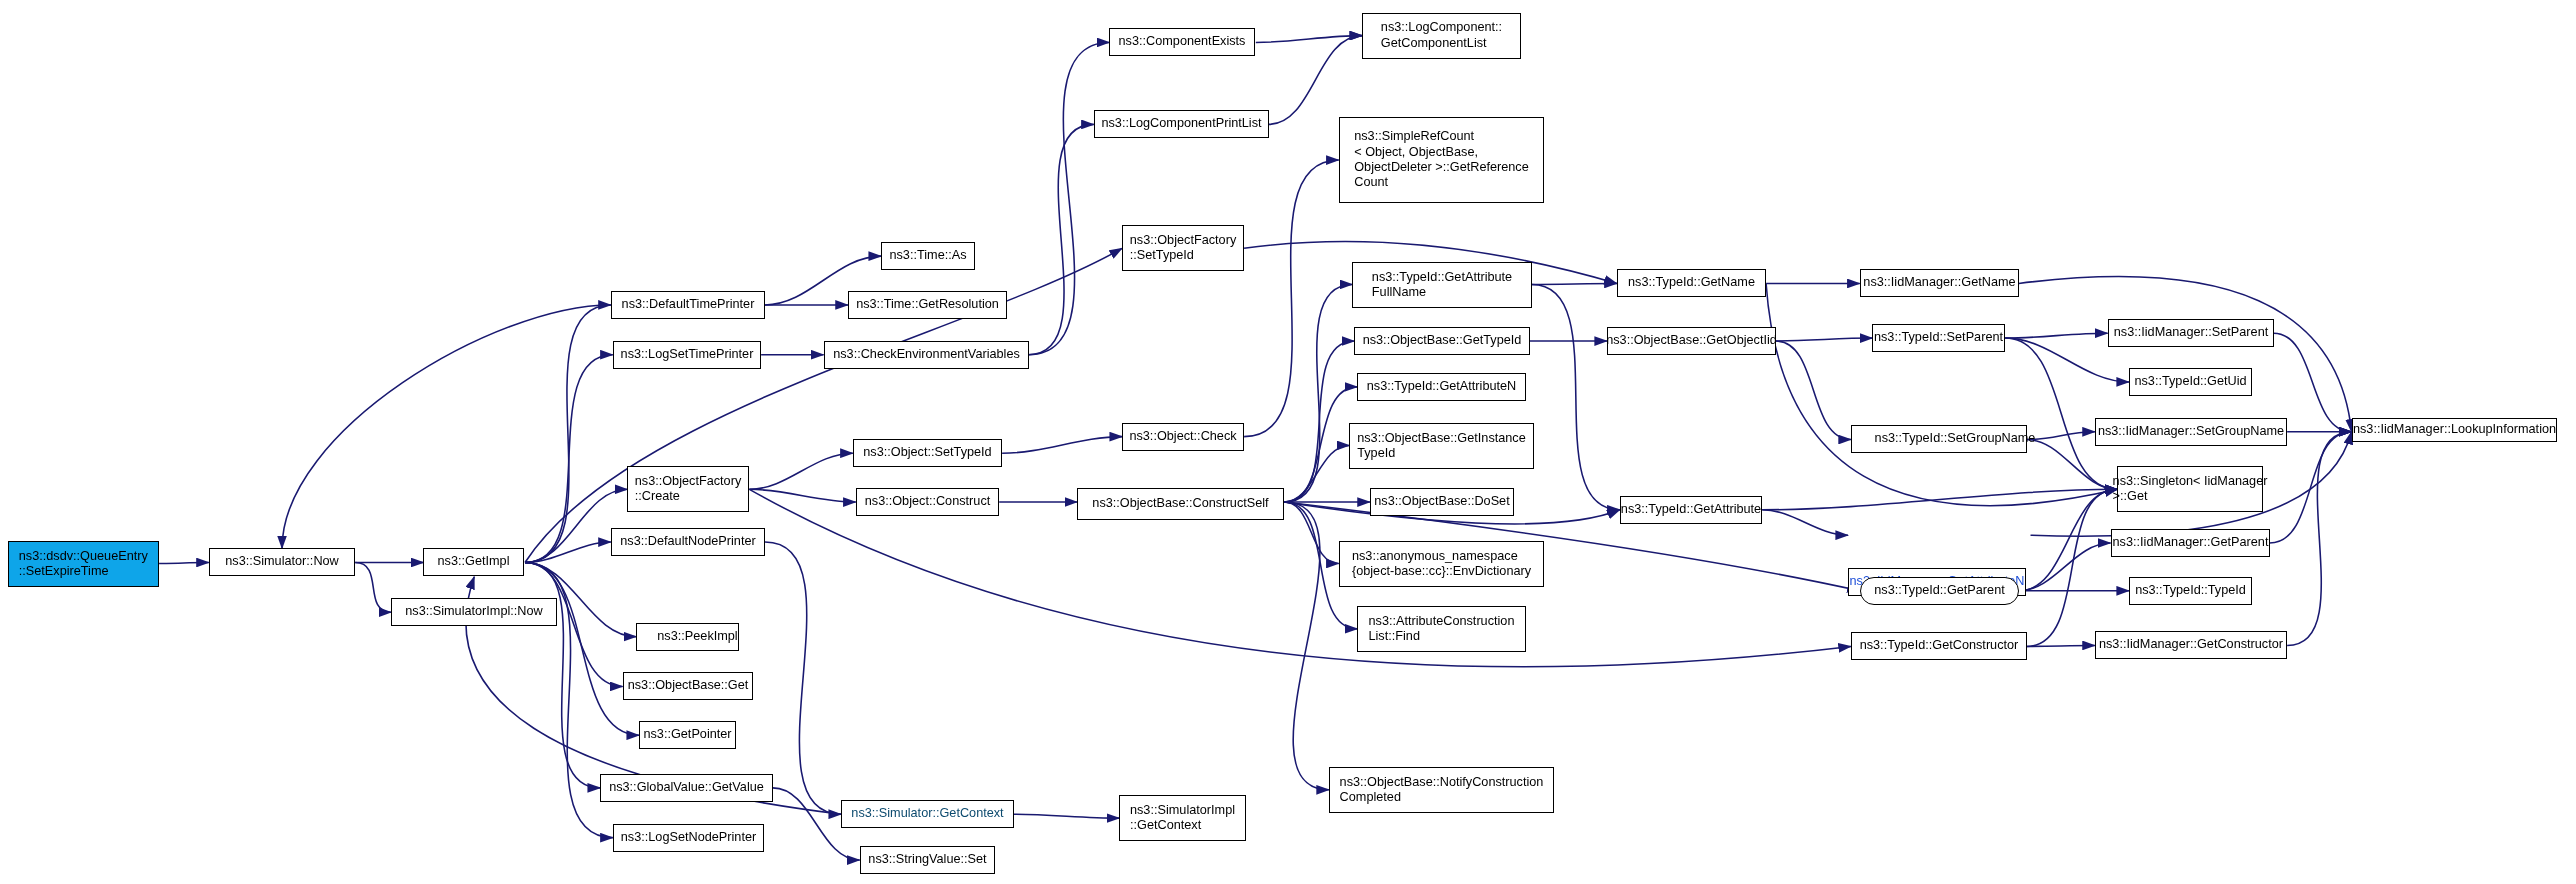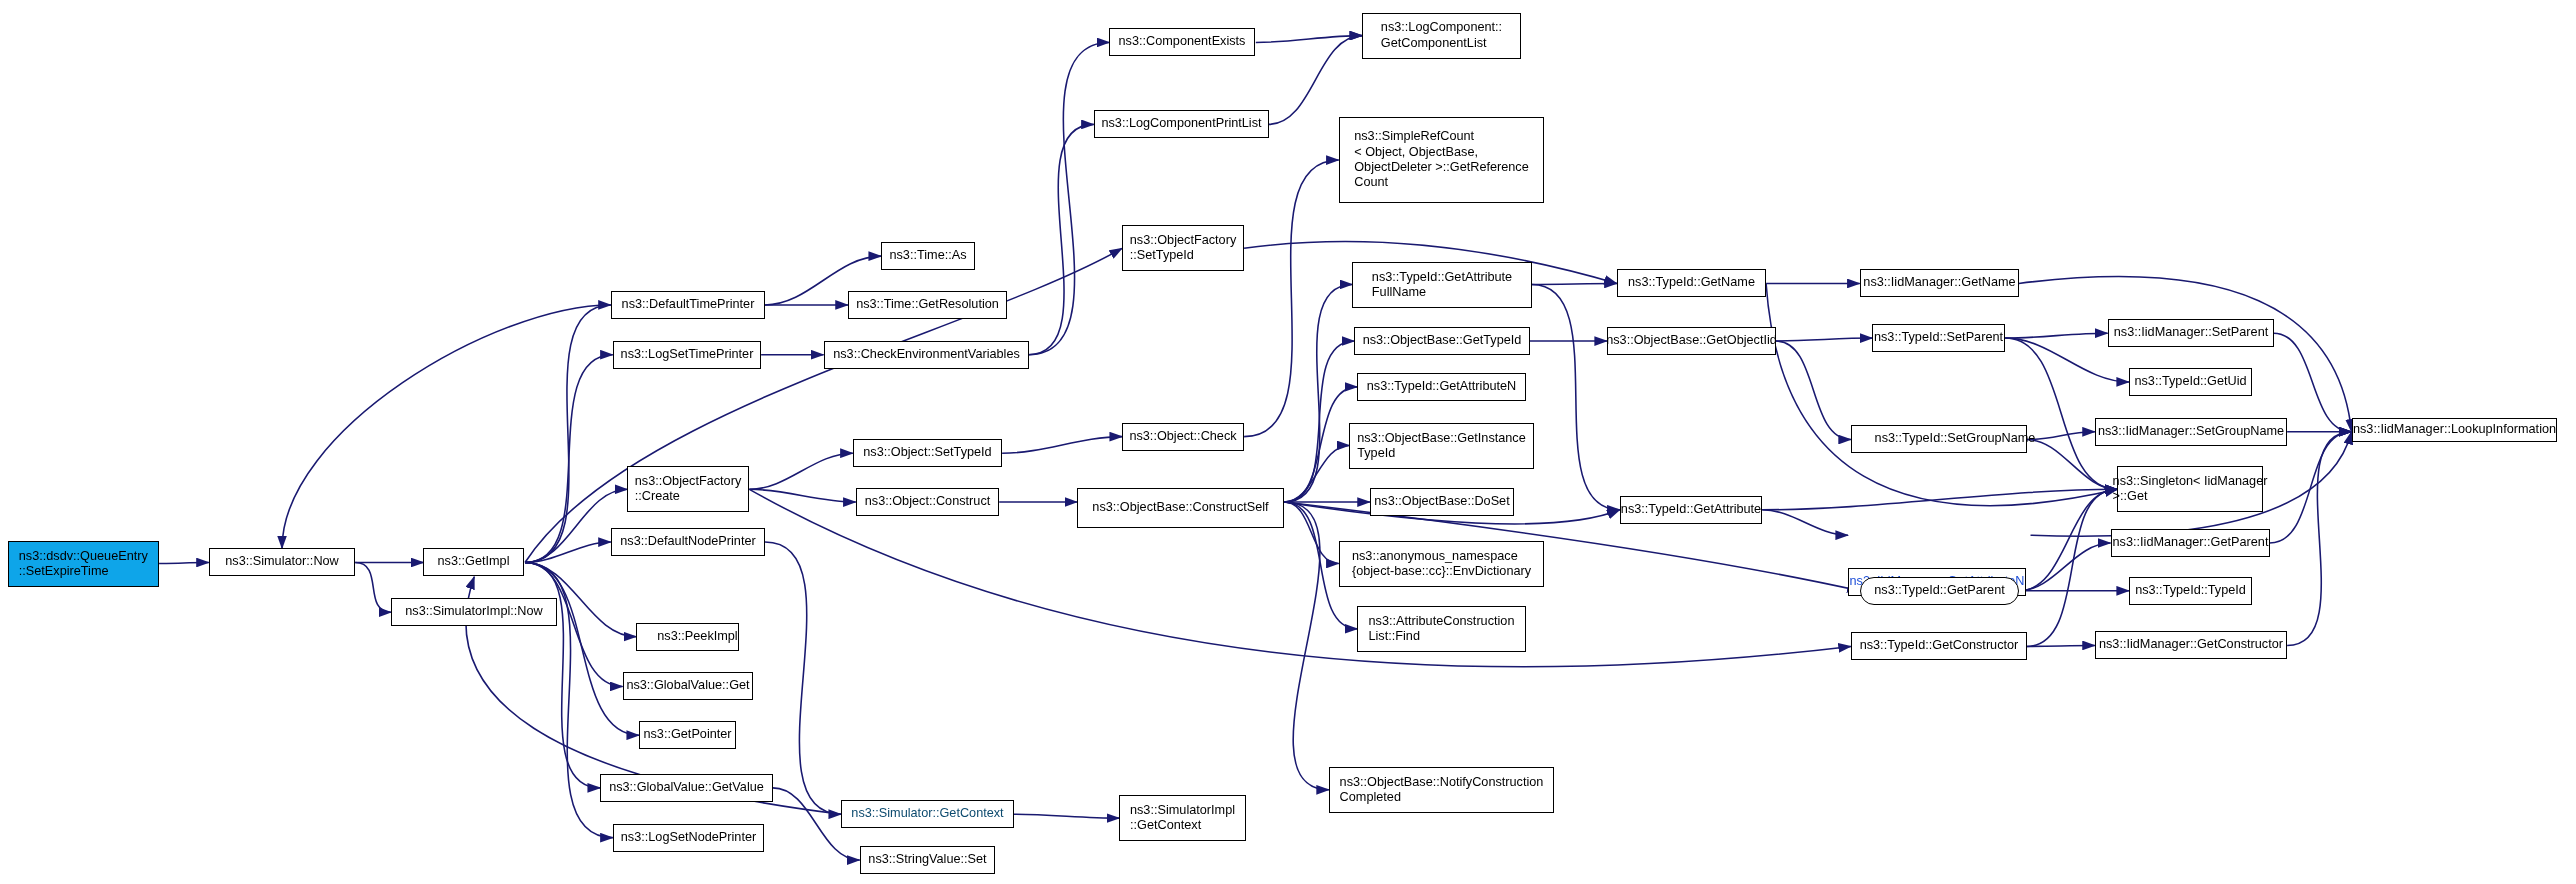--- a/index.html
+++ b/index.html
@@ -113,21 +113,21 @@
     <div class="node" style="left: 1362px; top: 12.7px; width: 159px; height: 46px; background: rgb(255, 255, 255); border-color: rgb(0, 0, 0); color: rgb(0, 0, 0);">ns3::LogComponent::
 GetComponentList</div>
     <div class="node" style="left: 1094px; top: 110px; width: 175px; height: 28px; background: rgb(255, 255, 255); border-color: rgb(0, 0, 0); color: rgb(0, 0, 0);">ns3::LogComponentPrintList</div>
     <div class="node" style="left: 1122px; top: 225px; width: 122px; height: 46px; background: rgb(255, 255, 255); border-color: rgb(0, 0, 0); color: rgb(0, 0, 0);">ns3::ObjectFactory
 ::SetTypeId</div>
     <div class="node" style="left: 627px; top: 466px; width: 122px; height: 46px; background: rgb(255, 255, 255); border-color: rgb(0, 0, 0); color: rgb(0, 0, 0);">ns3::ObjectFactory
 ::Create</div>
     <div class="node" style="left: 853px; top: 439px; width: 149px; height: 28px; background: rgb(255, 255, 255); border-color: rgb(0, 0, 0); color: rgb(0, 0, 0);">ns3::Object::SetTypeId</div>
     <div class="node" style="left: 856px; top: 488px; width: 143px; height: 28px; background: rgb(255, 255, 255); border-color: rgb(0, 0, 0); color: rgb(0, 0, 0);">ns3::Object::Construct</div>
     <div class="node" style="left: 1122px; top: 423px; width: 122px; height: 28px; background: rgb(255, 255, 255); border-color: rgb(0, 0, 0); color: rgb(0, 0, 0);">ns3::Object::Check</div>
-    <div class="node" style="left: 1077px; top: 488px; width: 207px; height: 40px; background: rgb(255, 255, 255); border-color: rgb(0, 0, 0); color: rgb(0, 0, 0);">ns3::ObjectBase::ConstructSelf</div>
+    <div class="node" style="left: 1077px; top: 488px; width: 207px; height: 32px; background: rgb(255, 255, 255); border-color: rgb(0, 0, 0); color: rgb(0, 0, 0);">ns3::ObjectBase::ConstructSelf</div>
     <div class="node" style="left: 1339px; top: 117px; width: 205px; height: 86px; background: rgb(255, 255, 255); border-color: rgb(0, 0, 0); color: rgb(0, 0, 0);">ns3::SimpleRefCount
 &lt; Object, ObjectBase,
 ObjectDeleter &gt;::GetReference
 Count</div>
     <div class="node" style="left: 1352px; top: 262px; width: 180px; height: 46px; background: rgb(255, 255, 255); border-color: rgb(0, 0, 0); color: rgb(0, 0, 0);">ns3::TypeId::GetAttribute
 FullName</div>
     <div class="node" style="left: 1354px; top: 327px; width: 176px; height: 28px; background: rgb(255, 255, 255); border-color: rgb(0, 0, 0); color: rgb(0, 0, 0);">ns3::ObjectBase::GetTypeId</div>
     <div class="node" style="left: 1357px; top: 373px; width: 169px; height: 28px; background: rgb(255, 255, 255); border-color: rgb(0, 0, 0); color: rgb(0, 0, 0);">ns3::TypeId::GetAttributeN</div>
     <div class="node" style="left: 1349px; top: 423px; width: 185px; height: 46px; background: rgb(255, 255, 255); border-color: rgb(0, 0, 0); color: rgb(0, 0, 0);">ns3::ObjectBase::GetInstance
 TypeId</div>
@@ -151,21 +151,21 @@
     <div class="node" style="left: 2129px; top: 368px; width: 123px; height: 28px; background: rgb(255, 255, 255); border-color: rgb(0, 0, 0); color: rgb(0, 0, 0);">ns3::TypeId::GetUid</div>
     <div class="node" style="left: 2095px; top: 418px; width: 192px; height: 28px; background: rgb(255, 255, 255); border-color: rgb(0, 0, 0); color: rgb(0, 0, 0);">ns3::IidManager::SetGroupName</div>
     <div class="node" style="left: 2117px; top: 466px; width: 146px; height: 46px; background: rgb(255, 255, 255); border-color: rgb(0, 0, 0); color: rgb(0, 0, 0);">ns3::Singleton&lt; IidManager
 &gt;::Get</div>
     <div class="node" style="left: 2111px; top: 529px; width: 159px; height: 28px; background: rgb(255, 255, 255); border-color: rgb(0, 0, 0); color: rgb(0, 0, 0);">ns3::IidManager::GetParent</div>
     <div class="node" style="left: 2129px; top: 577px; width: 123px; height: 28px; background: rgb(255, 255, 255); border-color: rgb(0, 0, 0); color: rgb(0, 0, 0);">ns3::TypeId::TypeId</div>
     <div class="node" style="left: 2095px; top: 631px; width: 192px; height: 28px; background: rgb(255, 255, 255); border-color: rgb(0, 0, 0); color: rgb(0, 0, 0);">ns3::IidManager::GetConstructor</div>
     <div class="node" style="left: 2352px; top: 418px; width: 205px; height: 24px; background: rgb(255, 255, 255); border-color: rgb(0, 0, 0); color: rgb(0, 0, 0);">ns3::IidManager::LookupInformation</div>
     <div class="node" style="left: 611px; top: 528px; width: 154px; height: 28px; background: rgb(255, 255, 255); border-color: rgb(0, 0, 0); color: rgb(0, 0, 0);">ns3::DefaultNodePrinter</div>
     <div class="node" style="left: 636px; top: 623px; width: 103px; height: 28px; background: rgb(255, 255, 255); border-color: rgb(0, 0, 0); color: rgb(0, 0, 0); padding-left: 20px;">ns3::PeekImpl</div>
-    <div class="node" style="left: 623px; top: 672px; width: 130px; height: 28px; background: rgb(255, 255, 255); border-color: rgb(0, 0, 0); color: rgb(0, 0, 0);">ns3::GlobalValue::Get</div>
+    <div class="node" style="left: 623px; top: 672px; width: 130px; height: 28px; background: rgb(255, 255, 255); border-color: rgb(0, 0, 0); color: rgb(0, 0, 0);">ns3::ObjectBase::Get</div>
     <div class="node" style="left: 639px; top: 721px; width: 97px; height: 28px; background: rgb(255, 255, 255); border-color: rgb(0, 0, 0); color: rgb(0, 0, 0);">ns3::GetPointer</div>
     <div class="node" style="left: 600px; top: 774px; width: 173px; height: 28px; background: rgb(255, 255, 255); border-color: rgb(0, 0, 0); color: rgb(0, 0, 0);">ns3::GlobalValue::GetValue</div>
     <div class="node" style="left: 613px; top: 824px; width: 151px; height: 28px; background: rgb(255, 255, 255); border-color: rgb(0, 0, 0); color: rgb(0, 0, 0);">ns3::LogSetNodePrinter</div>
     <div class="node" style="left: 841px; top: 800px; width: 173px; height: 28px; background: rgb(255, 255, 255); border-color: rgb(0, 0, 0); color: #0c4a6e;">ns3::Simulator::GetContext</div>
     <div class="node" style="left: 860px; top: 846px; width: 135px; height: 28px; background: rgb(255, 255, 255); border-color: rgb(0, 0, 0); color: rgb(0, 0, 0);">ns3::StringValue::Set</div>
     <div class="node" style="left: 1119px; top: 795px; width: 127px; height: 46px; background: rgb(255, 255, 255); border-color: rgb(0, 0, 0); color: rgb(0, 0, 0);">ns3::SimulatorImpl
 ::GetContext</div>
   </div>
 
 

